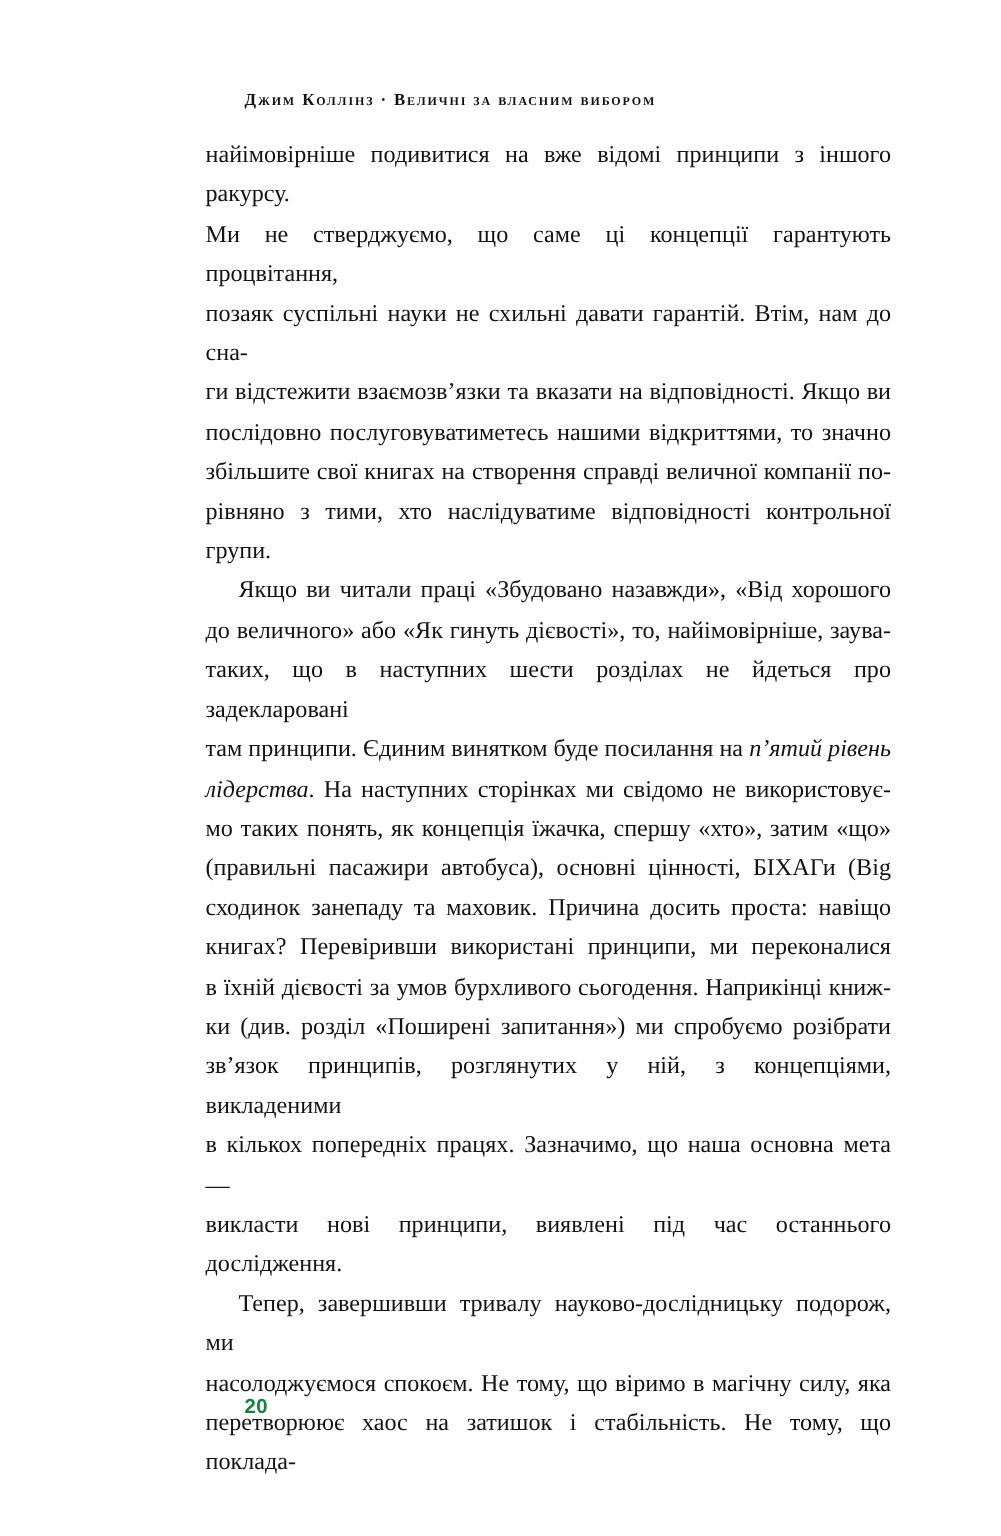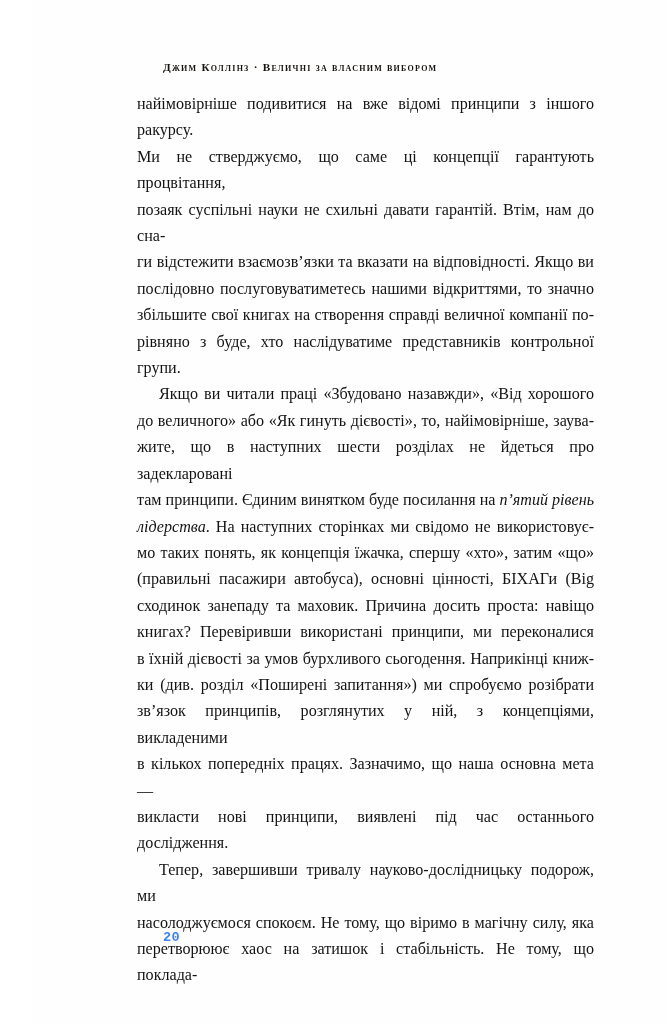--- a/index.html
+++ b/index.html
@@ -74,50 +74,50 @@
   }
   .line i {
     font-style: italic;
   }
 
   
   .folio {
     position: absolute;
     left: 131px;
     top: 930px;
-    font-family: Liberation Mono, monospace;
+    font-family: Liberation Sans, sans-serif;
     font-size: 13.5px;
     font-weight: 700;
     letter-spacing: 0.3px;
-    color: #3b82f6;
+    color: #15803d;
   }
 </style>
 </head>
 <body>
 
 <div class="page">
 
   <div class="running-head">Джим Коллінз · Величні за власним вибором</div>
 
   <div class="textblock">
 
     <p class="para">
       <span class="line">найімовірніше подивитися на вже відомі принципи з іншого ракурсу.</span>
       <span class="line">Ми не стверджуємо, що саме ці концепції гарантують процвітання,</span>
       <span class="line">позаяк суспільні науки не схильні давати гарантій. Втім, нам до сна-</span>
       <span class="line">ги відстежити взаємозв’язки та вказати на відповідності. Якщо ви</span>
       <span class="line">послідовно послуговуватиметесь нашими відкриттями, то значно</span>
       <span class="line">збільшите свої книгах на створення справді величної компанії по-</span>
-      <span class="line last">рівняно з буде, хто наслідуватиме представників контрольної групи.</span>
+      <span class="line last">рівняно з тими, хто наслідуватиме відповідності контрольної групи.</span>
     </p>
 
     <p class="para">
       <span class="line indent">Якщо ви читали праці «Збудовано назавжди», «Від хорошого</span>
       <span class="line">до величного» або «Як гинуть дієвості», то, найімовірніше, заува-</span>
-      <span class="line">жите, що в наступних шести розділах не йдеться про задекларовані</span>
+      <span class="line">таких, що в наступних шести розділах не йдеться про задекларовані</span>
       <span class="line"><span>там принципи. Єдиним винятком буде посилання на <i>п’ятий рівень</i></span></span>
       <span class="line"><span><i>лідерства</i>. На наступних сторінках ми свідомо не використовує-</span></span>
       <span class="line">мо таких понять, як концепція їжачка, спершу «хто», затим «що»</span>
       <span class="line">(правильні пасажири автобуса), основні цінності, БІХАГи (Big</span>
       <span class="line">сходинок занепаду та маховик. Причина досить проста: навіщо</span>
       <span class="line">книгах? Перевіривши використані принципи, ми переконалися</span>
       <span class="line">в їхній дієвості за умов бурхливого сьогодення. Наприкінці книж-</span>
       <span class="line">ки (див. розділ «Поширені запитання») ми спробуємо розібрати</span>
       <span class="line">зв’язок принципів, розглянутих у ній, з концепціями, викладеними</span>
       <span class="line">в кількох попередніх працях. Зазначимо, що наша основна мета —</span>

